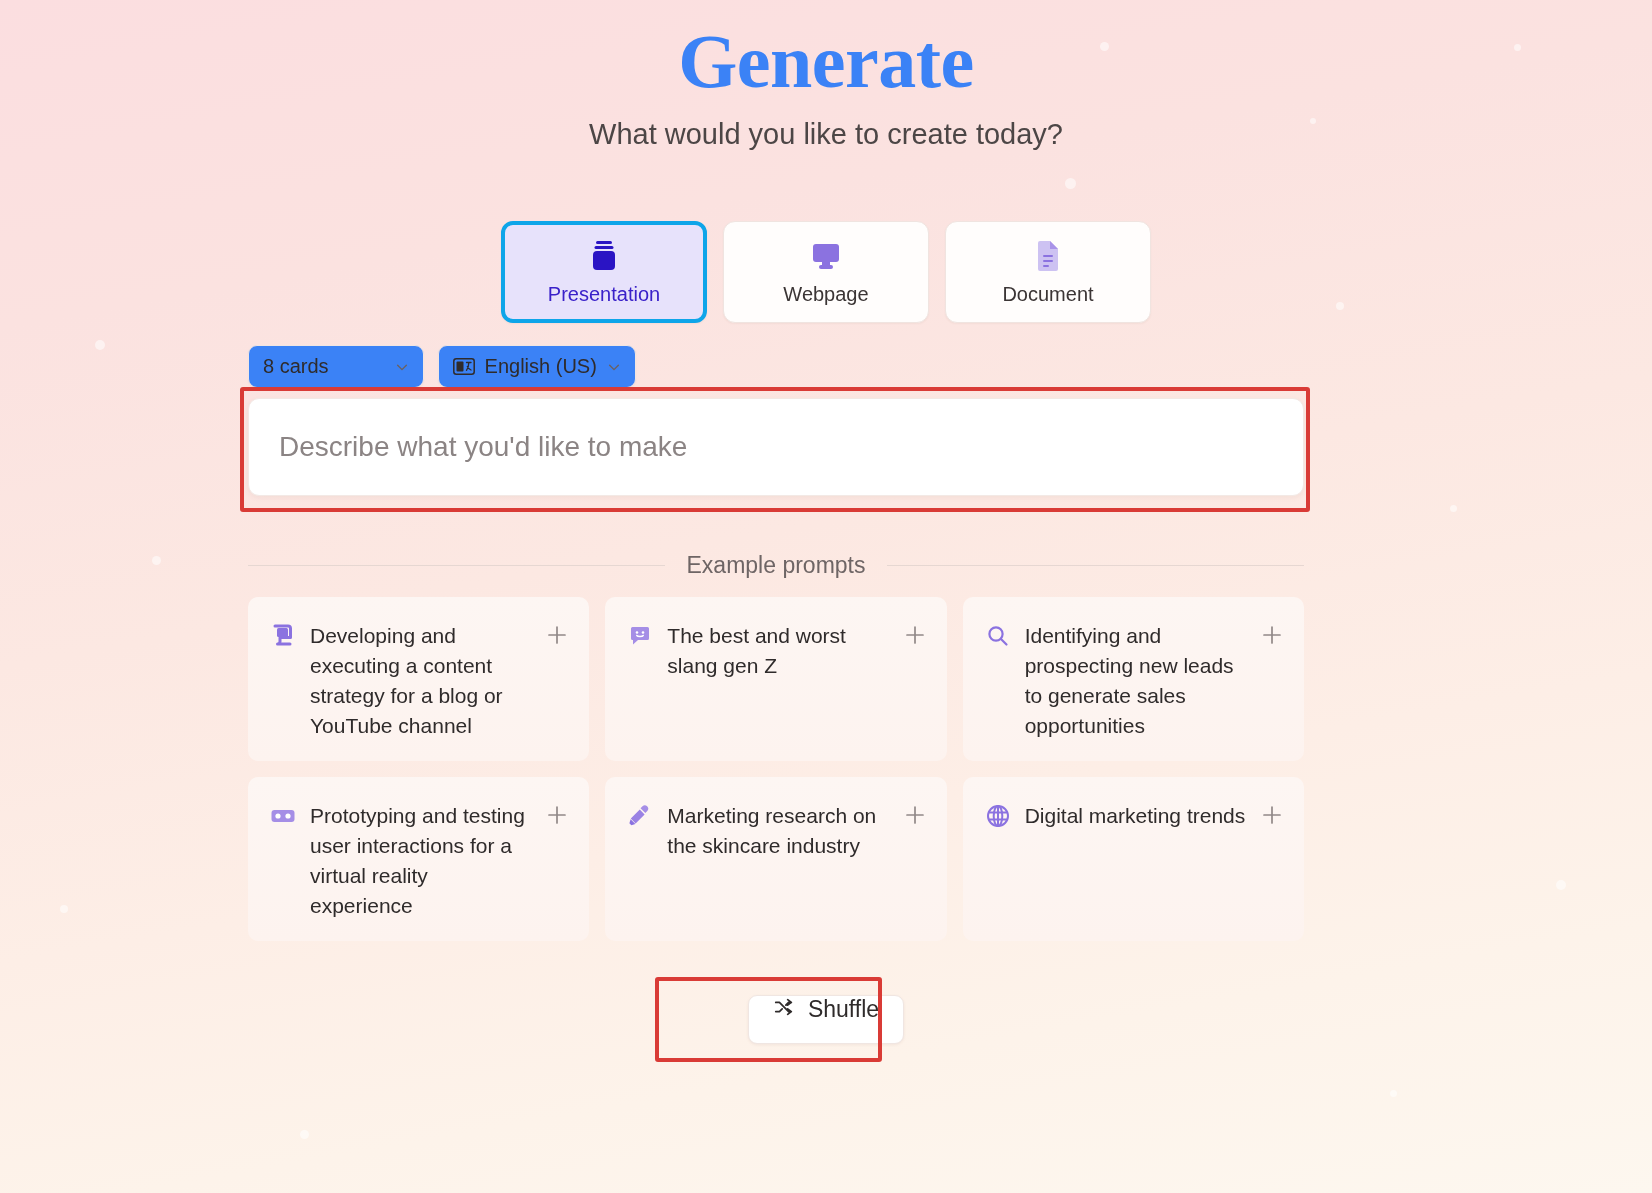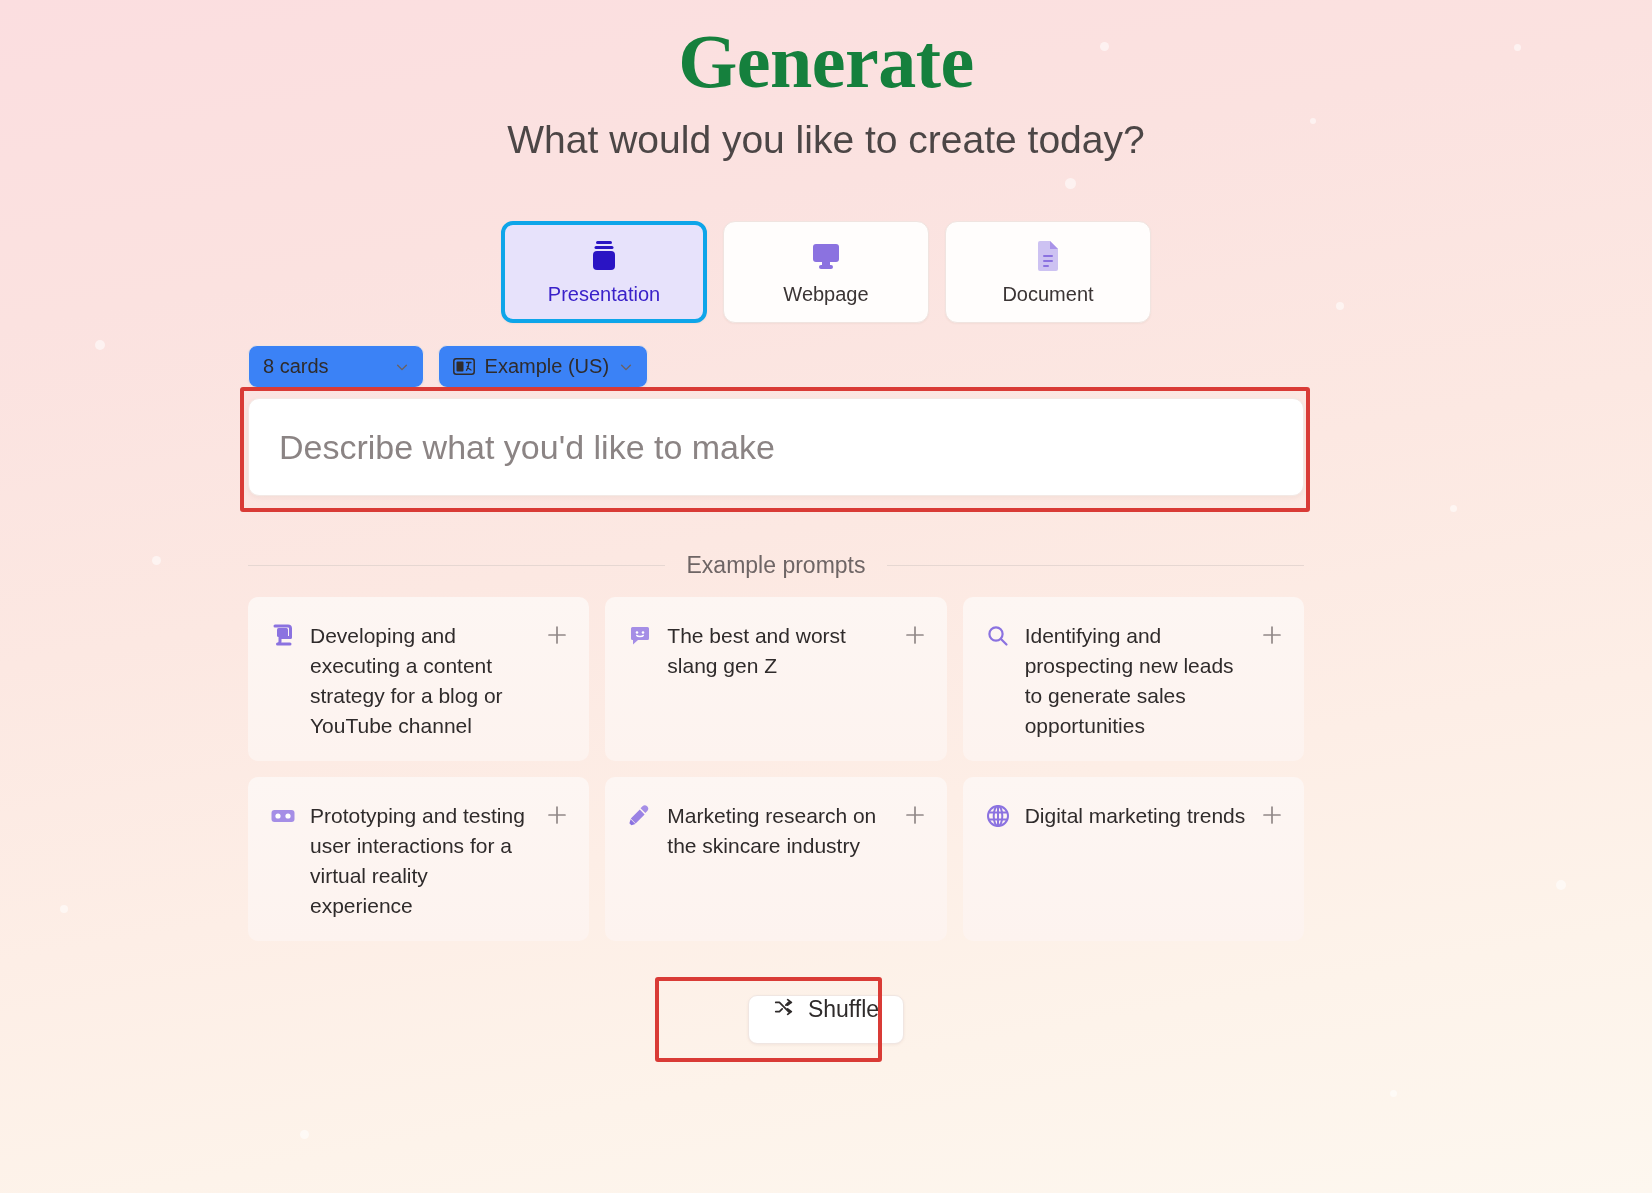--- a/index.html
+++ b/index.html
@@ -25,29 +25,29 @@
 
   
   .title {
     position: absolute;
     top: 18px;
     left: 0; right: 0;
     text-align: center;
     font-family: "Liberation Serif", "DejaVu Serif", serif;
     font-size: 76px;
     font-weight: 700;
-    color: #15803d;
+    color: #3b82f6;
     letter-spacing: -0.5px;
   }
   .subtitle {
     position: absolute;
     top: 118px;
     left: 0; right: 0;
     text-align: center;
-    font-size: 39px;
+    font-size: 29px;
     color: #4c4646;
     font-weight: 400;
   }
 
   
   .type-row {
     position: absolute;
     top: 221px;
     left: 0; right: 0;
     display: flex;
@@ -112,21 +112,21 @@
     height: 98px;
     border-radius: 11px;
     background: #ffffff;
     border: 1px solid #f3e9e5;
     box-shadow: 0 2px 5px rgba(140,100,90,0.07);
     display: flex;
     align-items: center;
     padding: 0 30px;
   }
   .prompt-placeholder {
-    font-size: 34px;
+    font-size: 28px;
     color: #8b8484;
   }
   .annot {
     position: absolute;
     border: 4px solid #d93b36;
     border-radius: 3px;
     pointer-events: none;
     z-index: 20;
   }
   #annot-textarea { left: 240px; top: 387px; width: 1070px; height: 125px; }
@@ -272,21 +272,21 @@
         <path d="M3 6l5 5 5-5" fill="none" stroke="currentColor" stroke-width="1.6" stroke-linecap="round" stroke-linejoin="round"></path>
       </svg>
     </div>
 
     <div class="dropdown">
       <svg width="22" height="17" viewBox="0 0 22 17">
         <rect x="0.8" y="0.8" width="20.4" height="15.4" rx="2.5" fill="none" stroke="#2f2b2b" stroke-width="1.5"></rect>
         <rect x="3.5" y="3.5" width="7" height="10" rx="1" fill="#2f2b2b"></rect>
         <path d="M13.5 4.5h4.5M15.8 4.5c0 3.5-1 6-2.3 7.8M14.3 8.5c1 2 2.3 3 3.7 3.5" fill="none" stroke="#2f2b2b" stroke-width="1.3" stroke-linecap="round"></path>
       </svg>
-      <span>Example (US)</span>
+      <span>English (US)</span>
       <svg class="chev" viewBox="0 0 16 16">
         <path d="M3 6l5 5 5-5" fill="none" stroke="currentColor" stroke-width="1.6" stroke-linecap="round" stroke-linejoin="round"></path>
       </svg>
     </div>
   </div>
 
   <div class="prompt-wrap">
     <span class="prompt-placeholder">Describe what you'd like to make</span>
   </div>
   <div class="annot" id="annot-textarea"></div>

